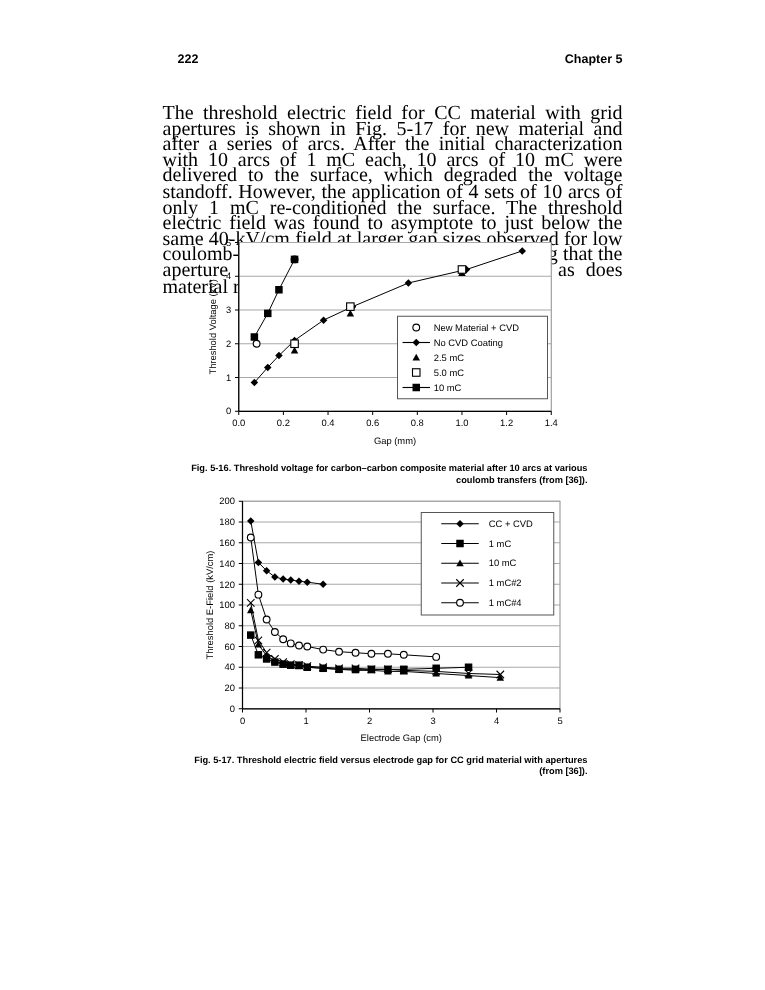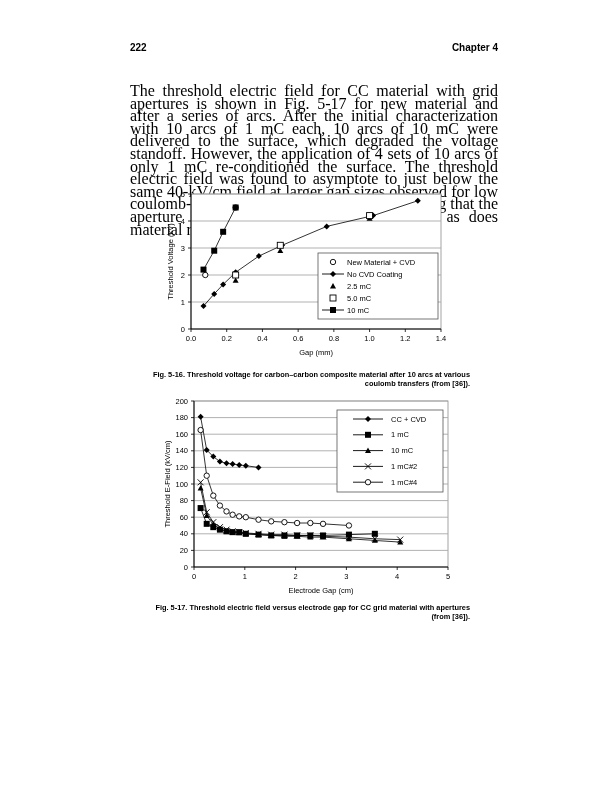--- a/index.html
+++ b/index.html
@@ -1,32 +1,32 @@
 <!DOCTYPE html>
 <html><head>
 <meta charset="utf-8">
 <style>
   html, body { margin: 0; padding: 0; background: #ffffff; }
   body { width: 612px; height: 792px; position: relative; overflow: hidden; color: #000; }
   .running-head { position: absolute; top: 42px; left: 130px; width: 368px; font-family: "Liberation Sans", sans-serif; font-weight: bold; font-size: 10px; }
-  .running-head .pno { position: absolute; left: 0; top: 0; }
+  .running-head .pno { position: absolute; left: 12px; top: 0; }
   .running-head .chap { position: absolute; right: 0; top: 0; }
   .body-text { position: absolute; top: 85px; left: 130px; width: 368px; font-family: "Liberation Serif", serif; font-size: 16px; line-height: 12.6px; text-align: justify; }
   .fig { position: absolute; left: 0; width: 612px; }
   .fig svg { position: absolute; left: 0; top: 0; overflow: visible; }
   .caption { position: absolute; left: 150px; width: 320px; text-align: right; font-family: "Liberation Sans", sans-serif; font-weight: bold; font-size: 7.4px; line-height: 9.4px; }
   .ax-text { font-family: "Liberation Sans", sans-serif; font-size: 7.5px; fill: #000; }
   .leg-text { font-family: "Liberation Sans", sans-serif; font-size: 7.5px; fill: #000; }
 </style>
 </head>
 <body>
 
 <div class="running-head">
   <span class="pno">222</span>
-  <span class="chap">Chapter 4</span>
+  <span class="chap">Chapter 5</span>
 </div>
 
 <p class="body-text" style="margin:0;">The threshold electric field for CC material with grid apertures is shown in Fig. 5-17 for new material and after a series of arcs. After the initial characterization with 10 arcs of 1 mC each, 10 arcs of 10 mC were delivered to the surface, which degraded the voltage standoff. However, the application of 4 sets of 10 arcs of only 1 mC re-conditioned the surface. The threshold electric field was found to asymptote to just below the same 40-kV/cm field at larger gap sizes observed for low coulomb-transfer arcs of flat material, suggesting that the aperture edges function in a similar manner as does material roughness.</p>
 
 <div class="fig" style="top:0;">
   <svg id="chart0" width="612" height="400">
       <rect x="191" y="194" width="250" height="135" fill="#fff" stroke="#8c8c8c" stroke-width="0.8"></rect>
       <line x1="188" y1="329" x2="191" y2="329" stroke="#000" stroke-width="0.8"></line>
       <text x="185" y="331.6" text-anchor="end" class="ax-text">0</text>
       <line x1="191" y1="302" x2="441" y2="302" stroke="#a8a8a8" stroke-width="0.9"></line>

